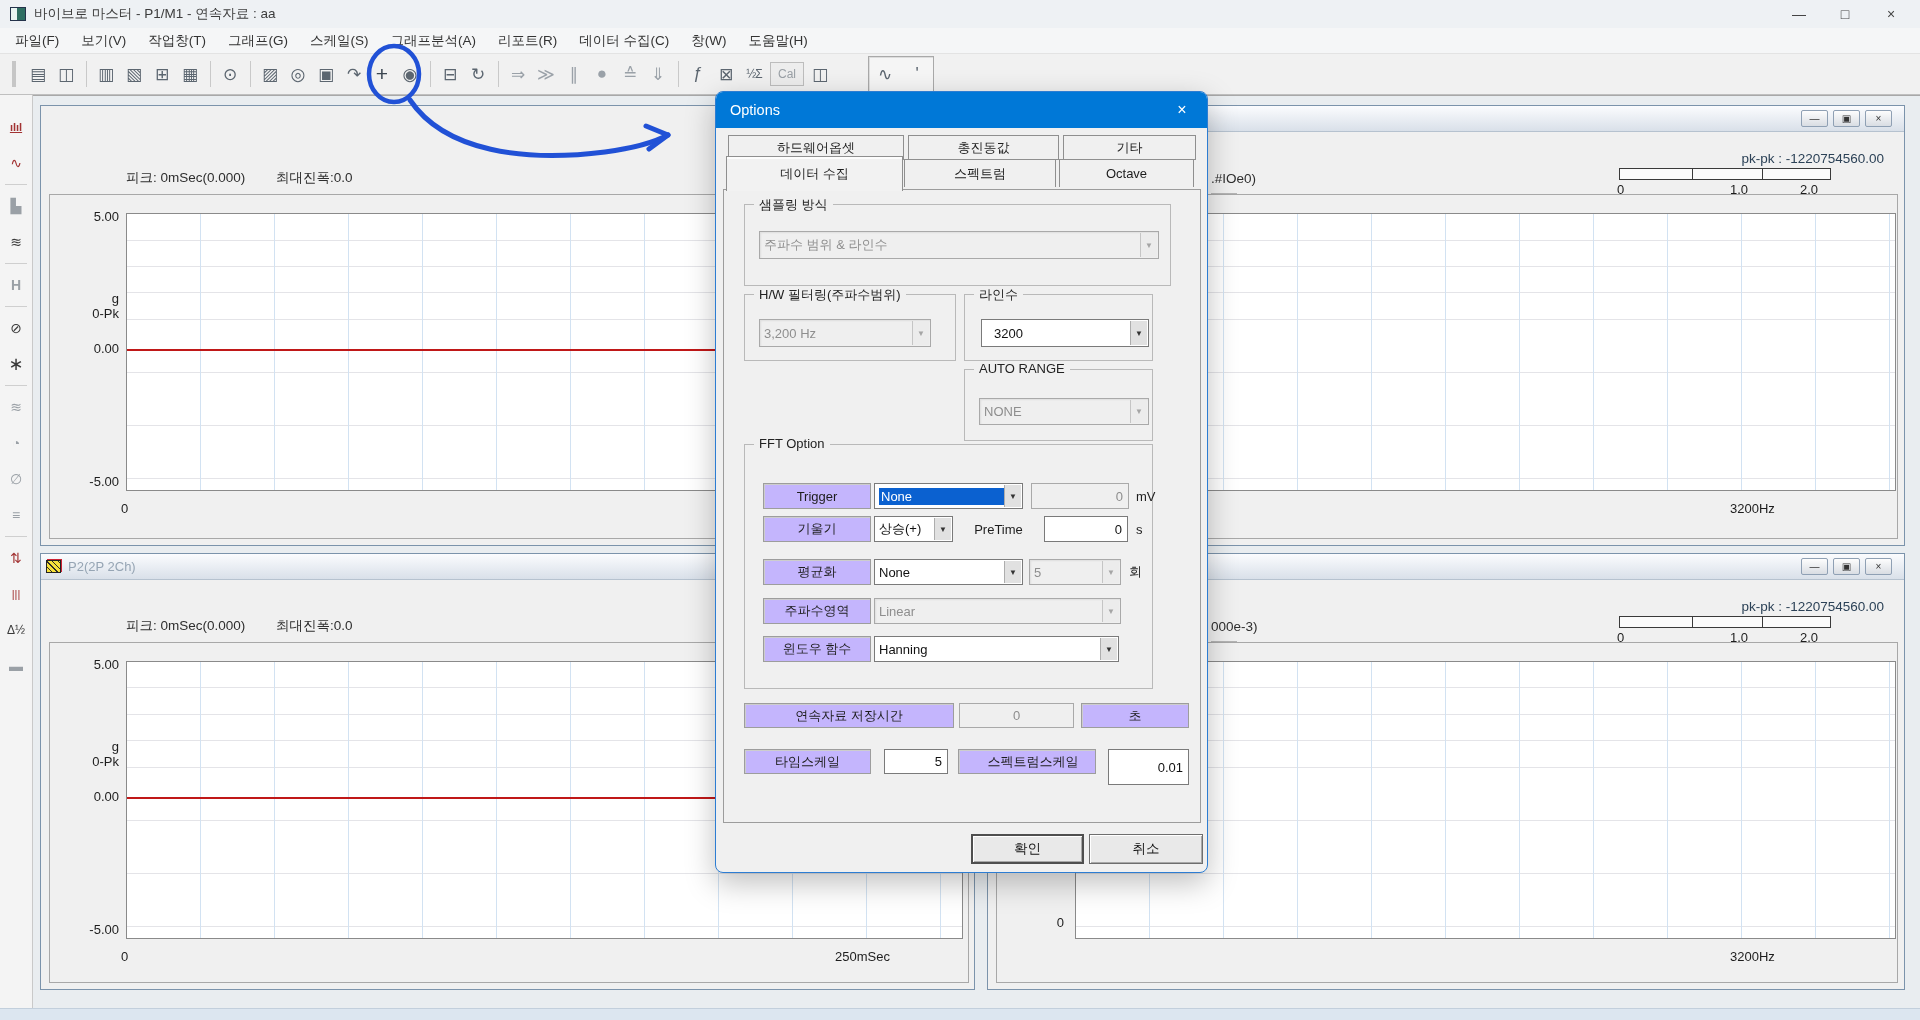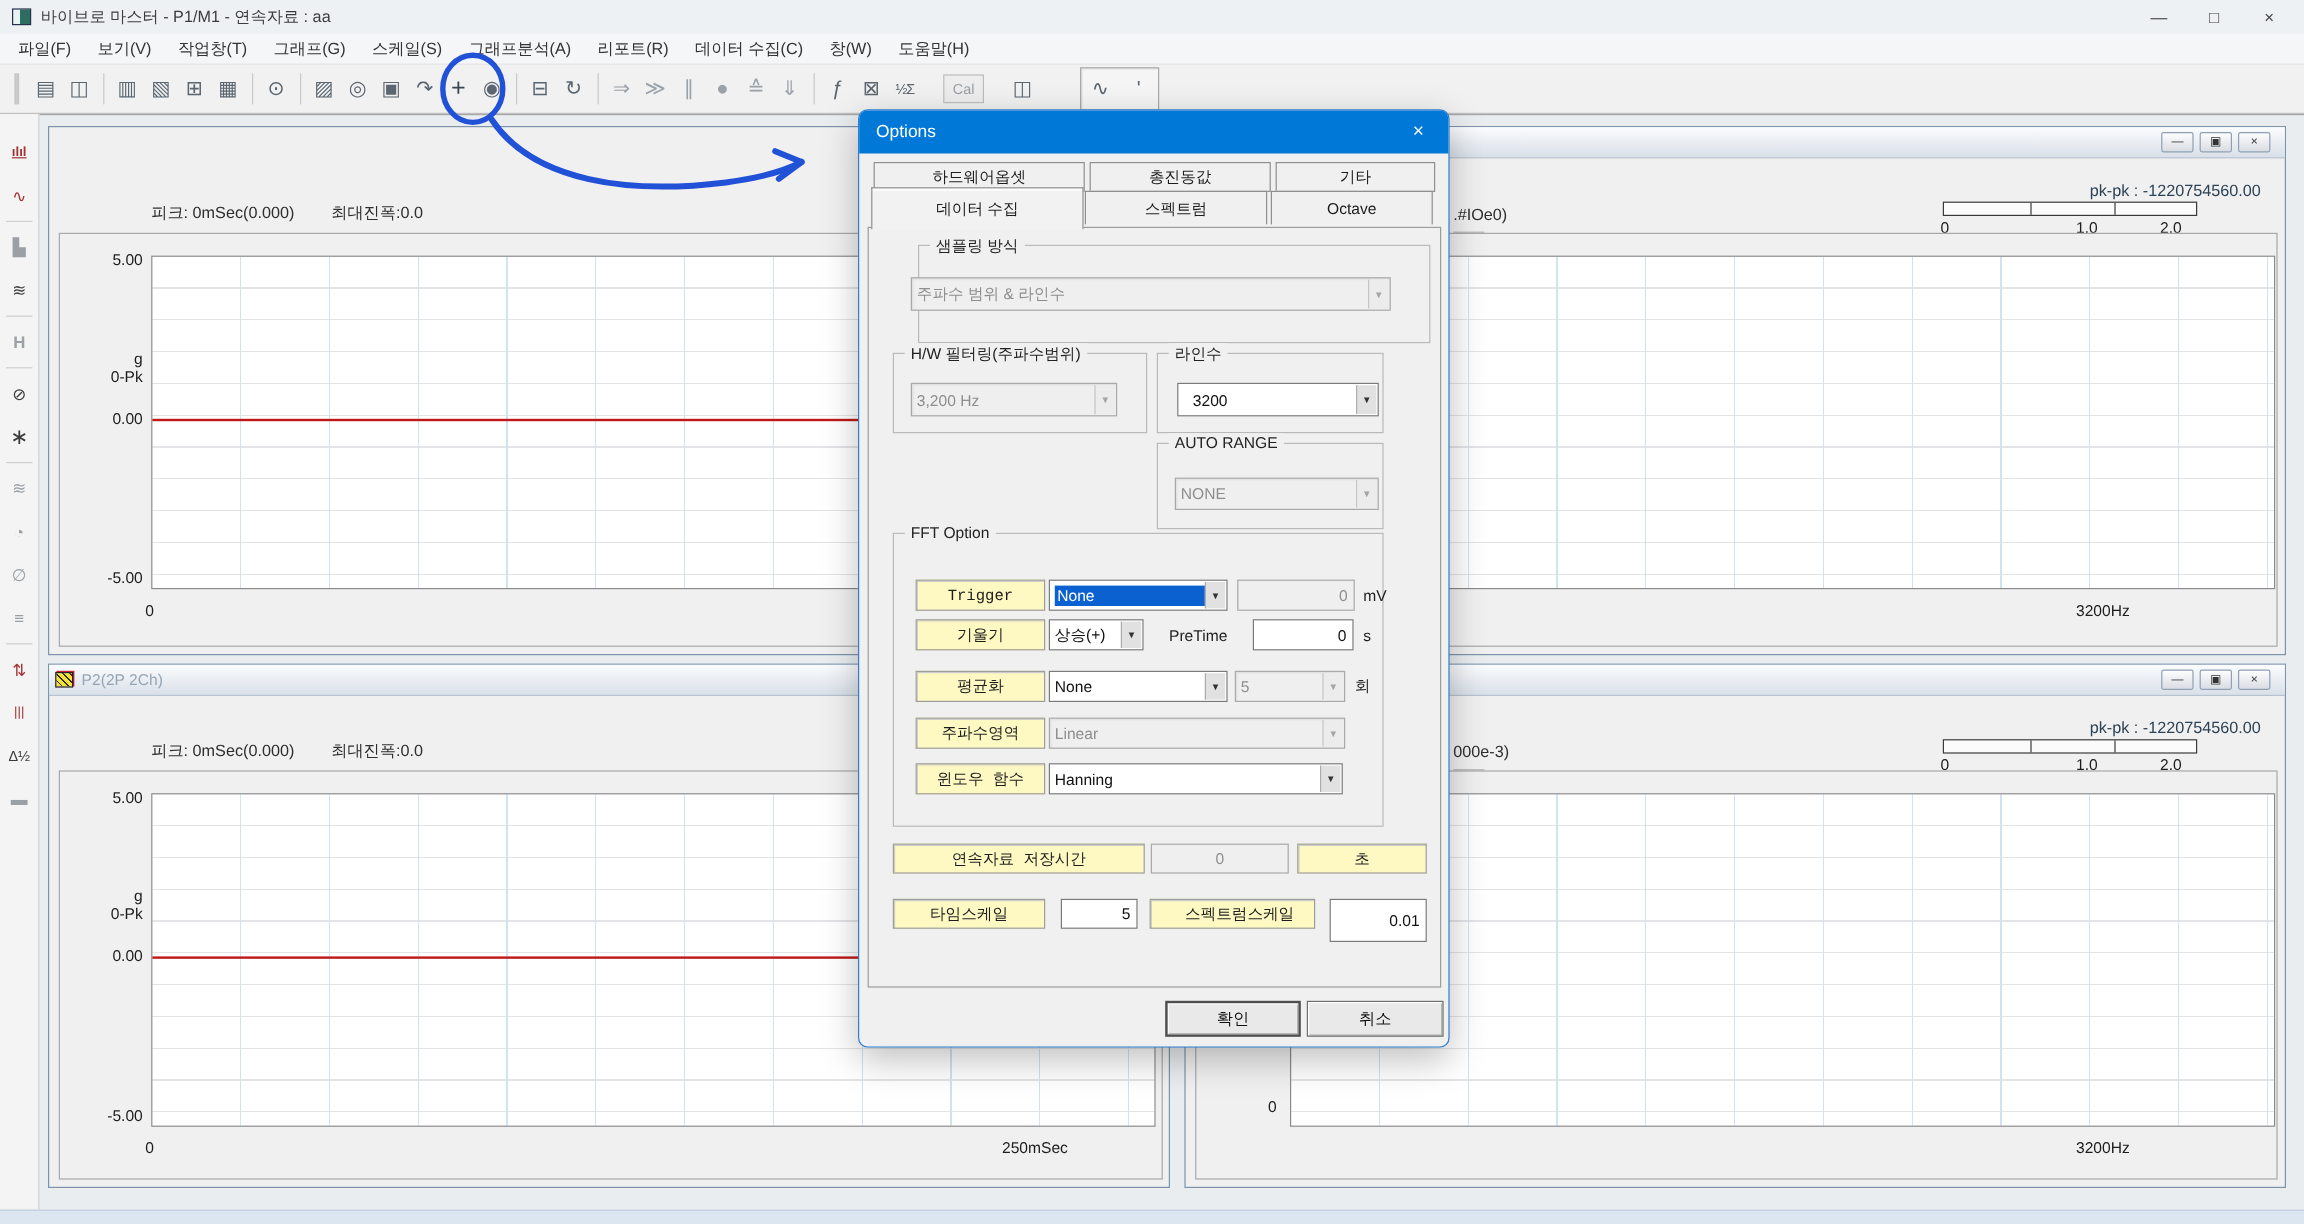--- a/index.html
+++ b/index.html
@@ -16,21 +16,21 @@
   #menubar { position:absolute; left:0; top:28px; width:1920px; height:26px; background:#f5f6f7; display:flex; align-items:center; padding-left:4px; border-bottom:1px solid #e3e3e3; }
   .menu-item { padding:0 11px; font-size:13.5px; color:#333; height:26px; display:flex; align-items:center; }
 
   #toolbar { position:absolute; left:0; top:54px; width:1920px; height:41px; background:#f1f1f1; border-bottom:1px solid #bfbfbf; display:flex; align-items:center; padding-left:12px; }
   .grip { width:4px; height:26px; border-left:2px solid #c6c6c6; border-right:2px solid #c6c6c6; margin:0 8px 0 0; }
   .ticon { width:28px; height:30px; display:flex; align-items:center; justify-content:center; font-size:17px; color:#5c6670; }
   .ticon.dim { color:#9aa1a8; }
   .ticon.small { font-size:12px; letter-spacing:-1px; }
   .tsep { width:12px; height:26px; display:flex; justify-content:center; }
   .tsep::before { content:""; width:1px; height:26px; background:#c9c9c9; }
-  .cal-btn { width:34px; height:24px; border:1px solid #bdbdbd; background:#ededed; color:#9aa0a6; font-size:12px; display:flex; align-items:center; justify-content:center; margin:0 18px; }
+  .cal-btn { width:34px; height:24px; border:1px solid #bdbdbd; background:#ededed; color:#9aa0a6; font-size:12px; display:flex; align-items:center; justify-content:center; margin:0 2px; }
   #mini-toolbar { margin-left:34px; width:66px; height:36px; border:1px solid #a9a9a9; background:#f5f5f5; display:flex; align-items:center; justify-content:space-around; box-shadow:1px 1px 0 #ddd inset; }
   #mini-toolbar .ticon { width:24px; }
 
   #side-toolbar { position:absolute; left:0; top:95px; width:33px; height:913px; background:#f4f4f4; border-right:1px solid #c9c9c9; display:flex; flex-direction:column; align-items:center; padding-top:14px; }
   .sicon { width:26px; height:26px; display:flex; align-items:center; justify-content:center; font-size:14px; color:#3a3a3a; margin:5px 0; }
   .sicon.red { color:#a23333; }
   .sicon.gray { color:#9aa0a6; }
   .ssep { width:22px; height:1px; background:#cfcfcf; margin:3px 0; }
 
   #workspace { position:absolute; left:33px; top:95px; width:1887px; height:913px; background:#e9edf0; border-top:1px solid #a8a8a8; }
@@ -74,21 +74,21 @@
   .glabel { position:absolute; top:-9px; left:9px; background:#f0f0f0; padding:0 5px; font-size:13px; color:#222; white-space:nowrap; }
   .combo { position:absolute; border:1px solid #7a7a7a; background:#fff; display:flex; align-items:center; font-size:13px; color:#111; padding:0 4px; }
   .combo .val { flex:1; overflow:hidden; white-space:nowrap; }
   .combo .arrow { position:absolute; right:1px; top:1px; bottom:1px; width:17px; background:#e1e1e1; border-left:1px solid #adadad; display:flex; align-items:center; justify-content:center; font-size:8px; color:#333; }
   .combo.disabled { background:#efefef; color:#8e8e8e; border-color:#a9a9a9; box-shadow:inset 1px 1px 2px rgba(0,0,0,.07); }
   .combo.disabled .arrow { background:#ececec; color:#a5a5a5; border-left-color:#c5c5c5; }
   .combo.selected .val { background:#0b61d0; color:#fff; padding:1px 2px; }
   .edit { position:absolute; border:1px solid #7a7a7a; background:#fff; display:flex; align-items:center; justify-content:flex-end; padding:0 5px; font-size:13px; color:#111; }
   .edit.disabled { background:#efefef; color:#8e8e8e; border-color:#a9a9a9; }
   .edit.center { justify-content:center; }
-  .lblbox { position:absolute; border:1px solid #9d9d9d; background:#fef9c3; box-shadow:inset 1px 1px 0 #cdcdcd; display:flex; align-items:center; justify-content:center; font-size:13px; color:#1d1d1d;font-family:Liberation Mono, monospace; }
+  .lblbox { position:absolute; border:1px solid #9d9d9d; background:#c4b5fd; box-shadow:inset 1px 1px 0 #cdcdcd; display:flex; align-items:center; justify-content:center; font-size:13px; color:#1d1d1d; }
   .plainlbl { position:absolute; display:flex; align-items:center; font-size:13px; color:#1d1d1d; }
   .plainlbl.ctr { justify-content:center; }
   .dbtn { position:absolute; border:1px solid #6e6e6e; background:#e9e9e9; box-shadow:inset 1px 1px 0 #fff, inset -1px -1px 0 #a8a8a8; display:flex; align-items:center; justify-content:center; font-size:13.5px; color:#111; }
   .dbtn.default { border:2px solid #4f4f4f; }
 
   #annotation { position:absolute; left:350px; top:40px; width:360px; height:170px; z-index:60; pointer-events:none; }
 </style>
 </head>
 <body>
 
@@ -277,21 +277,21 @@
   </div>
 
   <div class="tab back" style="left:12px;top:43px;width:176px;height:25px;">하드웨어옵셋</div>
   <div class="tab back" style="left:192px;top:43px;width:151px;height:25px;">총진동값</div>
   <div class="tab back" style="left:347px;top:43px;width:133px;height:25px;">기타</div>
   <div class="tab front active" style="left:10px;top:64px;width:177px;height:35px;">데이터 수집</div>
   <div class="tab front" style="left:188px;top:67px;width:152px;height:28px;">스펙트럼</div>
   <div class="tab front" style="left:343px;top:67px;width:135px;height:28px;">Octave</div>
   <div id="tab-page"></div>
 
-  <div class="group" style="left:28px;top:112px;width:427px;height:82px;margin-left:21px;">
+  <div class="group" style="left:28px;top:112px;width:427px;height:82px;">
     <span class="glabel">샘플링 방식</span>
   </div>
   <div class="combo disabled" style="left:43px;top:139px;width:400px;height:28px;">
     <span class="val">주파수 범위 &amp; 라인수</span>
     <span class="arrow">▼</span>
   </div>
 
   <div class="group" style="left:28px;top:202px;width:212px;height:67px;">
     <span class="glabel">H/W 필터링(주파수범위)</span>
   </div>

